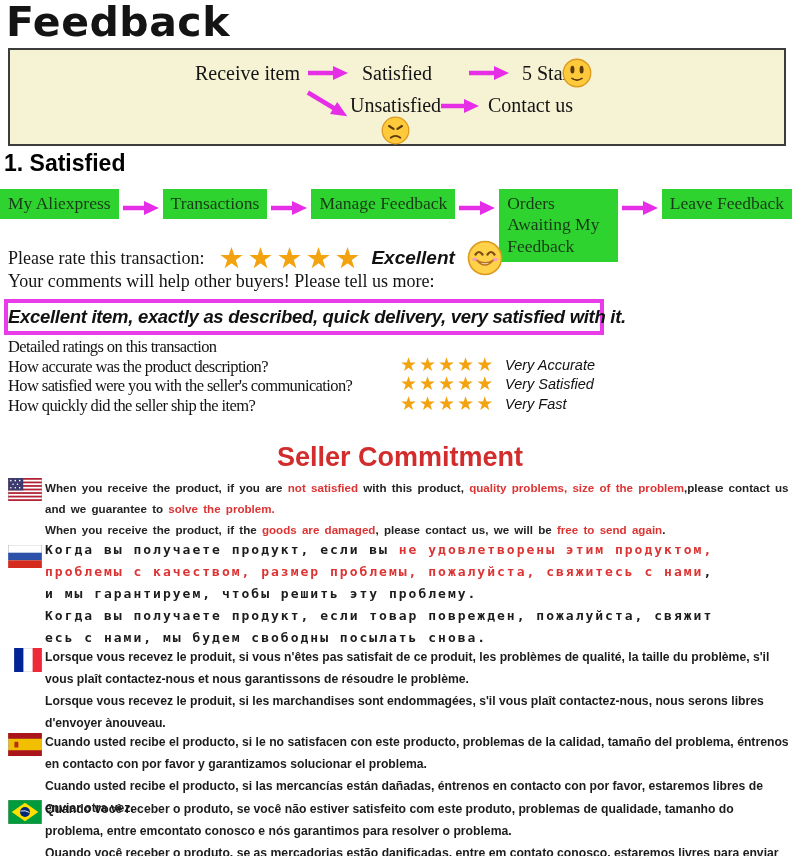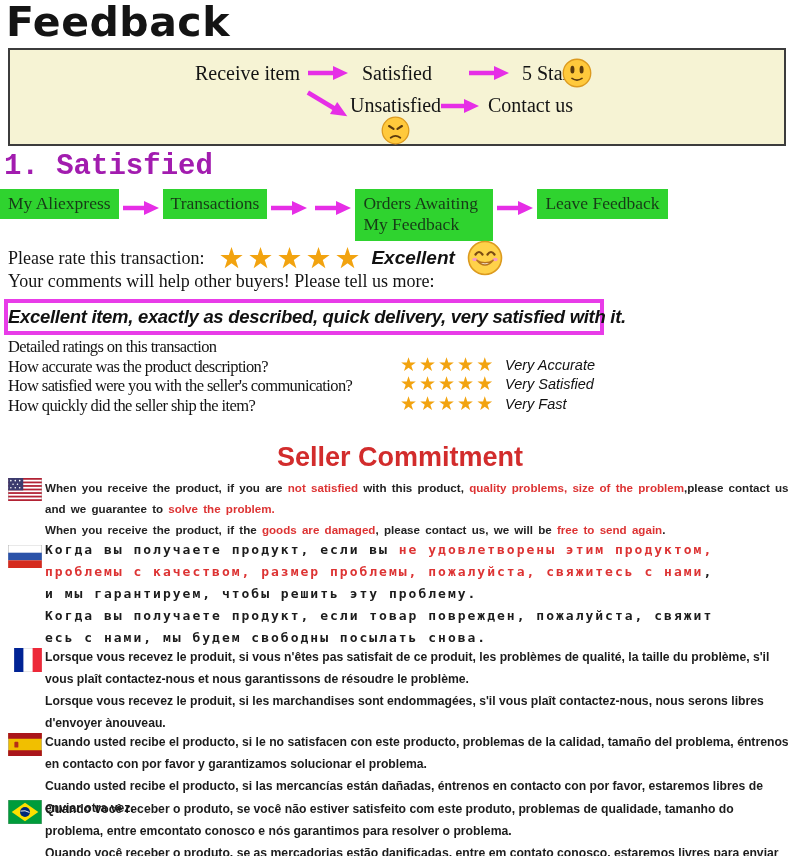--- a/index.html
+++ b/index.html
@@ -21,22 +21,22 @@
     background:#F6F3D4;border:2px solid #3c3c3c;box-sizing:border-box;padding-left:14px;
   }
   .flow-label{
     position:absolute;font-family:"Liberation Serif",serif;font-size:20px;color:#141414;
     white-space:nowrap;
   }
   .harrow{position:absolute;display:block;}
 
   
   #satisfied-heading{
-    left:4px;top:150px;font-size:29px;font-weight:600;
-    font-family:Liberation Mono, monospace;color:#a21caf;
+    left:4px;top:150px;font-size:23px;font-weight:600;
+    font-family:Liberation Sans, sans-serif;color:#000000;
   }
   #steps-row{
     left:0;top:189px;width:792px;display:flex;align-items:flex-start;
   }
   .step-btn{
     background:#2FD32F;color:#173B17;font-family:"Liberation Serif",serif;
     font-size:17.5px;line-height:1.22;padding:4px 8px 5px;white-space:nowrap;
   }
   .step-btn.wrap{white-space:normal;width:122px;}
   .step-arrow{margin:11px 3px 0 3px;flex:0 0 auto;}
@@ -143,20 +143,21 @@
   <div class="step-btn">My Aliexpress</div>
   <svg class="step-arrow" width="38" height="16" viewBox="0 0 38 16">
     <line x1="1" y1="8" x2="24" y2="8" stroke="#E62EE6" stroke-width="4.5"></line>
       <polygon points="22,1 37,8 22,15" fill="#E62EE6"></polygon>
   </svg>
   <div class="step-btn">Transactions</div>
   <svg class="step-arrow" width="38" height="16" viewBox="0 0 38 16">
     <line x1="1" y1="8" x2="24" y2="8" stroke="#E62EE6" stroke-width="4.5"></line>
       <polygon points="22,1 37,8 22,15" fill="#E62EE6"></polygon>
   </svg>
+  <div class="step-btn">Manage Feedback</div>
   <svg class="step-arrow" width="38" height="16" viewBox="0 0 38 16">
     <line x1="1" y1="8" x2="24" y2="8" stroke="#E62EE6" stroke-width="4.5"></line>
       <polygon points="22,1 37,8 22,15" fill="#E62EE6"></polygon>
   </svg>
   <div class="step-btn wrap">Orders Awaiting My Feedback</div>
   <svg class="step-arrow" width="38" height="16" viewBox="0 0 38 16">
     <line x1="1" y1="8" x2="24" y2="8" stroke="#E62EE6" stroke-width="4.5"></line>
       <polygon points="22,1 37,8 22,15" fill="#E62EE6"></polygon>
   </svg>
   <div class="step-btn">Leave Feedback</div>

